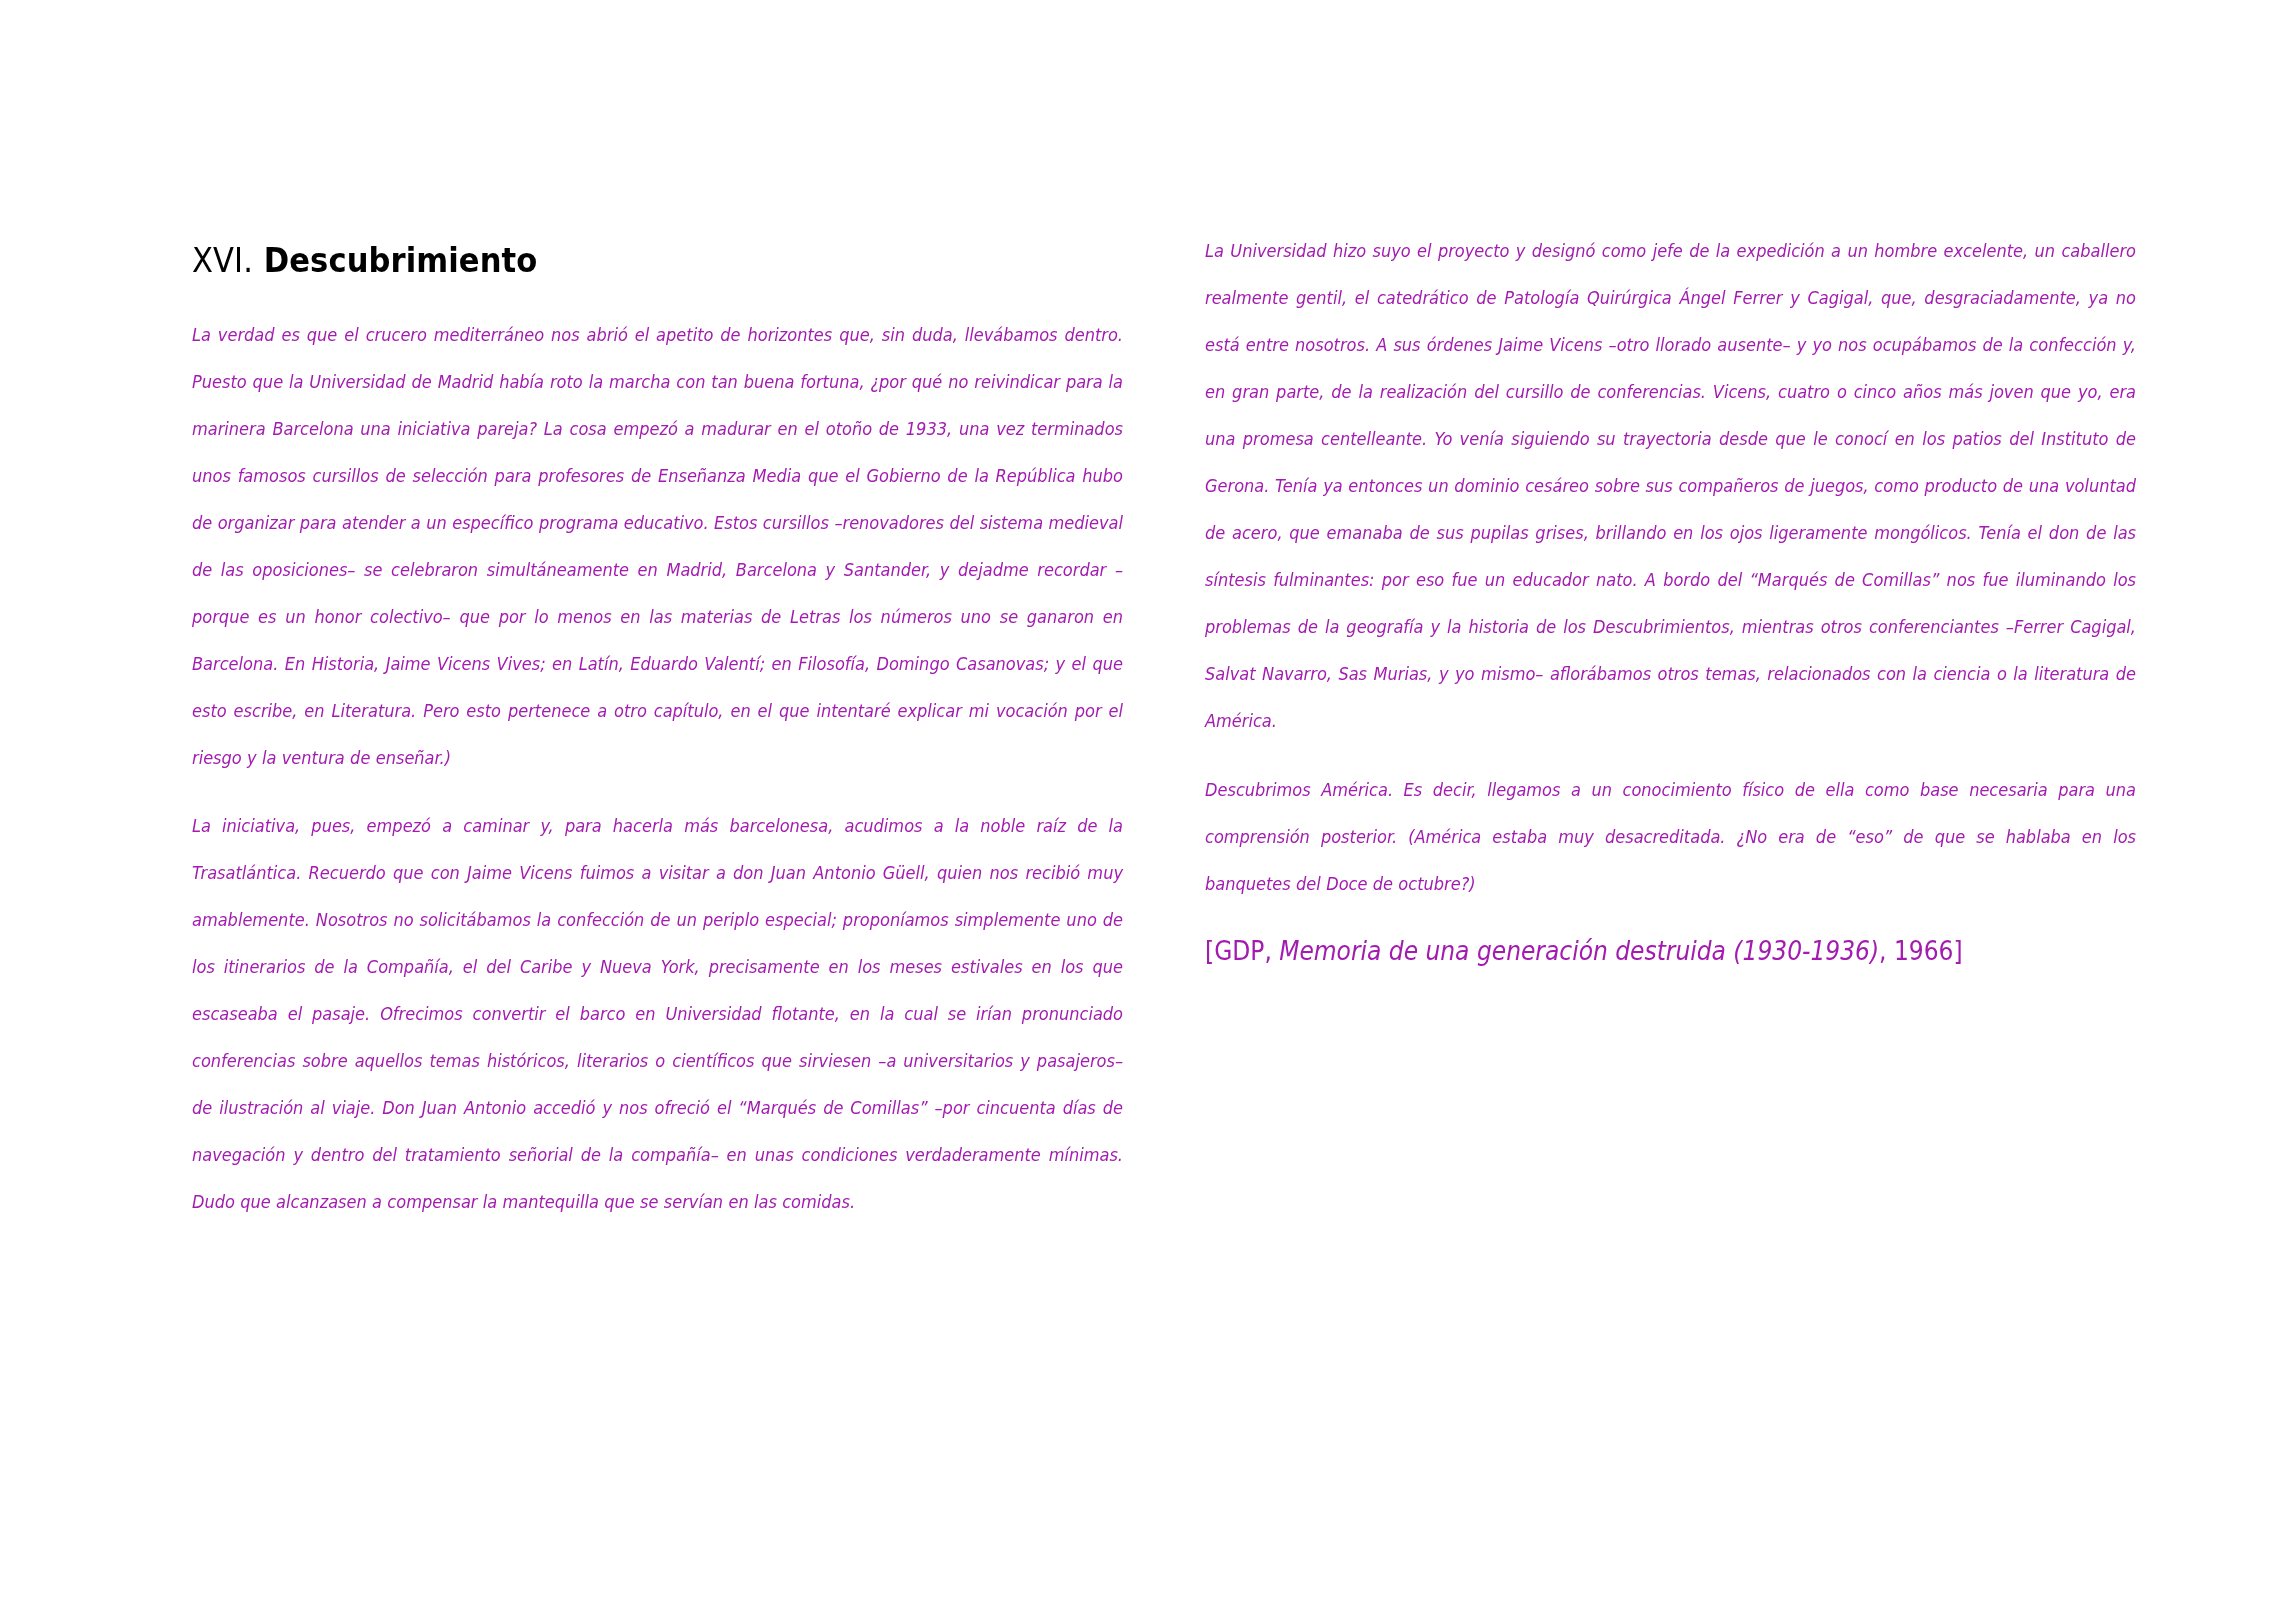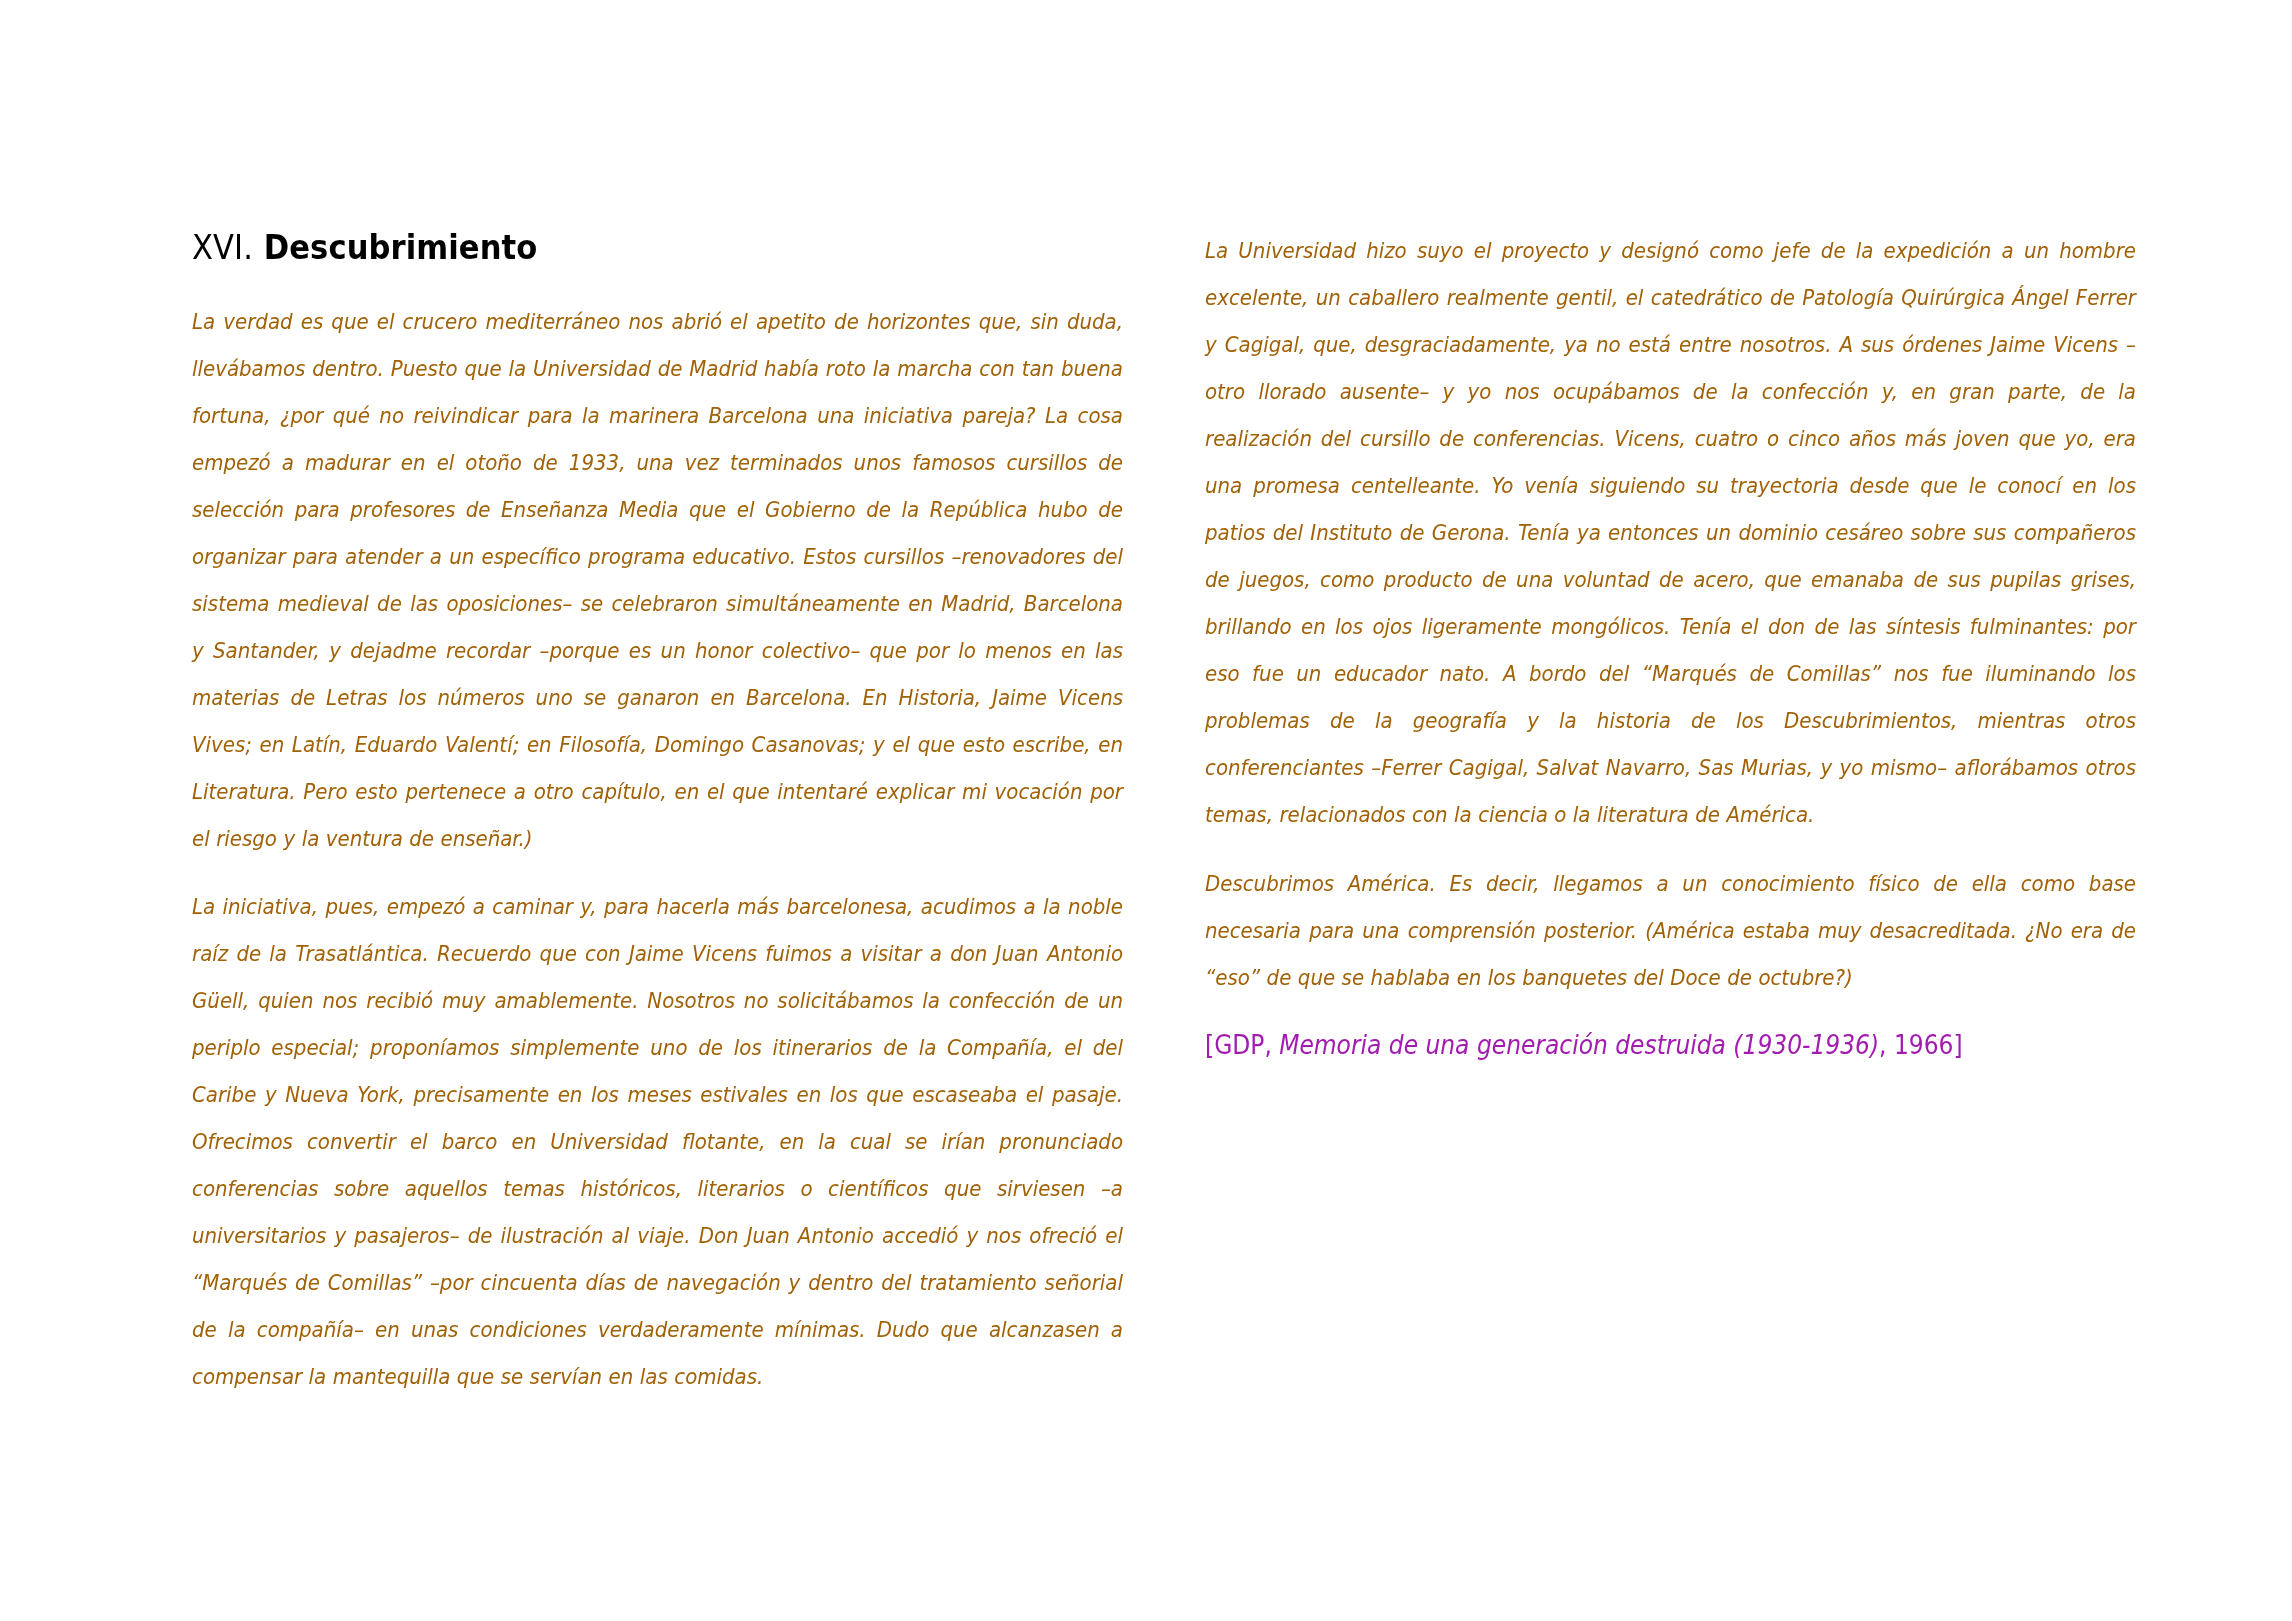--- a/index.html
+++ b/index.html
@@ -26,37 +26,37 @@
     gap: 82px;
   }
   .col {
     width: 931px;
     flex: 0 0 931px;
   }
   .chapter-title {
     font-size: 34px;
     line-height: 1.2;
     color: #000000;
-    margin: 0 0 30px 0;
+    margin: 13px 0 30px 0;
     letter-spacing: 0.1px;
     font-style: normal;
     font-stretch: condensed;
   }
   .chapter-title .numeral {
     font-weight: 400;
   }
   .chapter-title .name {
     font-weight: 700;
   }
   p.body {
-    font-size: 22px;
+    font-size: 18px;
     line-height: 47px;
     font-style: italic;
     text-align: justify;
-    color: #a16207;
+    color: #a21caf;
     margin: 0 0 21.6px 0;
     font-stretch: condensed;
     word-spacing: 0.2px;
   }
   p.body:last-child {
     margin-bottom: 0;
   }
   p.citation {
     font-size: 26px;
     line-height: 47px;

